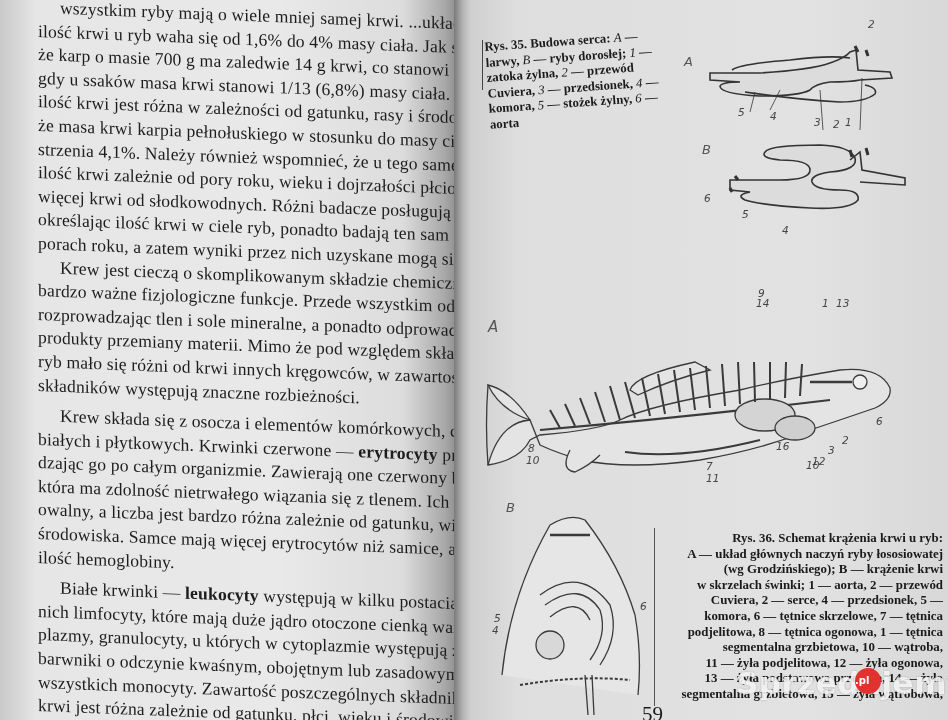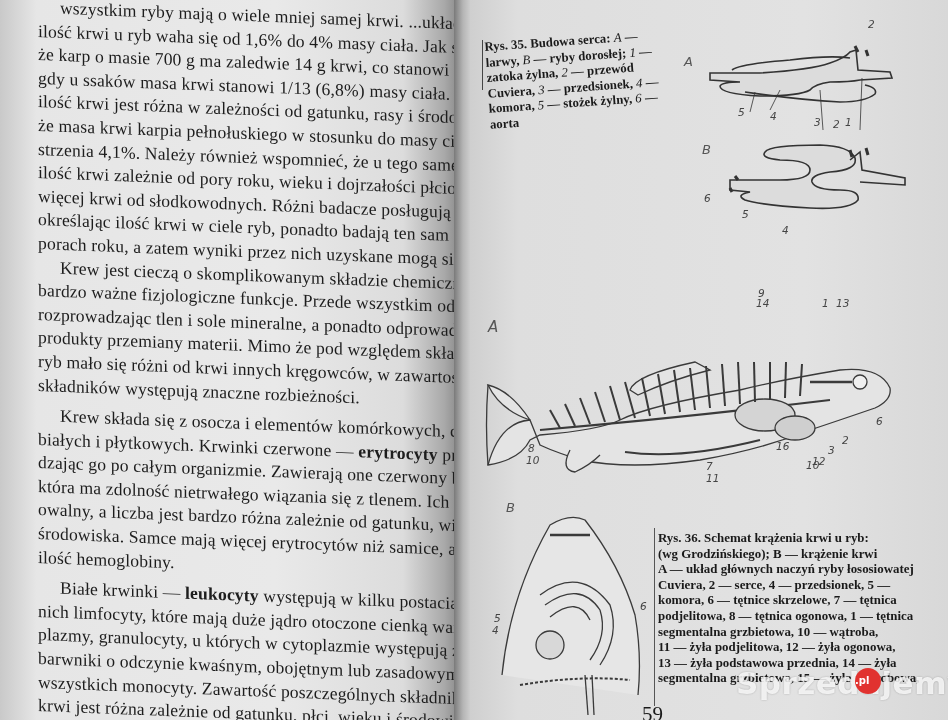--- a/index.html
+++ b/index.html
@@ -13,21 +13,21 @@
   .text{position:absolute;left:38px;top:-4px;width:480px;transform-origin:0 0;transform:skewY(2.2deg);color:#1d1d1d;font-size:17.6px;line-height:23.6px;letter-spacing:0.15px;}
   .text p{margin:0;}
   .line{white-space:nowrap;display:block;}
   .indent{padding-left:22px;}
   .para-gap{margin-top:7px !important;}
   b{font-weight:bold;}
   .caption{position:absolute;color:#1a1a1a;font-size:12.8px;line-height:15.6px;font-weight:bold;}
   .caption i{font-weight:normal;font-style:italic;}
   .cap35{left:14px;top:40px;width:180px;transform:rotate(-4deg);transform-origin:0 0;}
   .cap35-rule{position:absolute;left:12px;top:40px;width:1px;height:50px;background:#444;}
-  .cap36{left:188px;top:531px;width:285px;font-size:12.9px;line-height:15.6px;}
+  .cap36{left:188px;top:531px;width:285px;font-size:12.9px;line-height:15.6px;text-align:right;}
   .cap36-rule{position:absolute;left:184px;top:528px;width:1px;height:178px;background:#555;}
   .figlabel{position:absolute;font-family:"DejaVu Sans",sans-serif;font-style:italic;color:#555;font-size:13px;}
   .num{position:absolute;font-family:"DejaVu Sans",sans-serif;font-style:italic;color:#444;font-size:10.5px;}
   .pageno{position:absolute;left:172px;top:702px;font-size:21px;color:#1a1a1a;}
   .watermark{position:absolute;left:736px;top:665px;font-family:"DejaVu Sans",sans-serif;font-weight:bold;font-size:31px;color:rgba(255,255,255,0.82);letter-spacing:0.5px;text-shadow:0 0 2px rgba(0,0,0,0.25);}
   .wm-badge{position:absolute;left:855px;top:668px;width:26px;height:26px;border-radius:50%;background:#e1322f;color:#fff;font-family:"DejaVu Sans",sans-serif;font-size:10px;font-weight:bold;text-align:left;line-height:26px;}
   svg{position:absolute;}
 </style>
 </head>
 <body>
@@ -192,22 +192,23 @@
       <line x1="102" y1="170" x2="104" y2="210"></line>
     </g>
   </svg>
   <span class="num" style="left:24px;top:612px">5</span>
   <span class="num" style="left:22px;top:624px">4</span>
   <span class="num" style="left:170px;top:600px">6</span>
 
   <div class="cap36-rule"></div>
   <div class="caption cap36">
     <div>Rys. 36. Schemat krążenia krwi u ryb:</div>
+    <div>A — układ głównych naczyń ryby łososiowatej</div>
     <div>(wg Grodzińskiego); B — krążenie krwi</div>
-    <div>A — układ głównych naczyń ryby łososiowatej</div>
+    <div>w skrzelach świnki; 1 — aorta, 2 — przewód</div>
     <div>Cuviera, 2 — serce, 4 — przedsionek, 5 —</div>
     <div>komora, 6 — tętnice skrzelowe, 7 — tętnica</div>
     <div>podjelitowa, 8 — tętnica ogonowa, 1 — tętnica</div>
     <div>segmentalna grzbietowa, 10 — wątroba,</div>
     <div>11 — żyła podjelitowa, 12 — żyła ogonowa,</div>
     <div>13 — żyła podstawowa przednia, 14 — żyła</div>
     <div>segmentalna grzbietowa, 15 — żyła wątrobowa,</div>
   </div>
 
   <div class="pageno">59</div>

